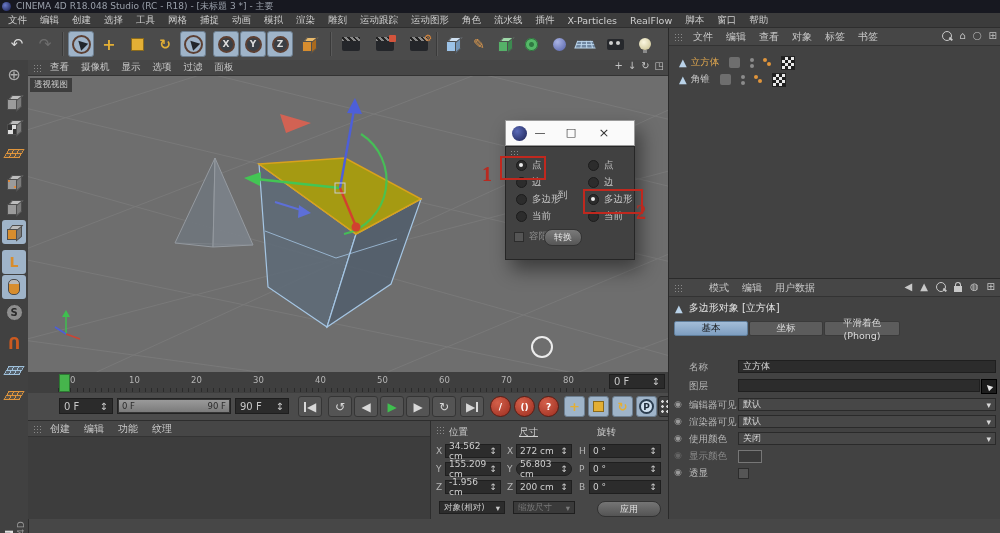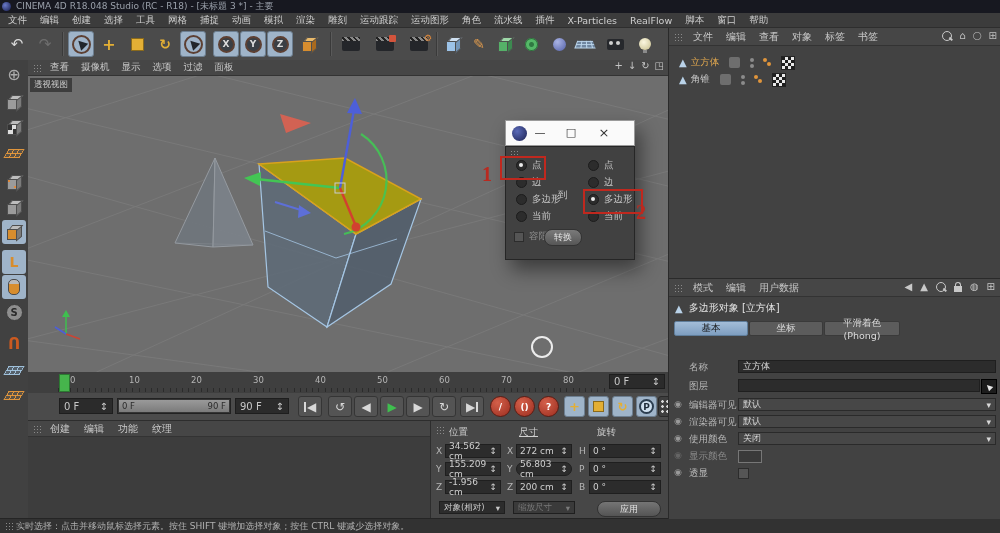--- a/index.html
+++ b/index.html
@@ -170,21 +170,21 @@
   .vdots i{width:4px;height:4px;border-radius:50%;background:#8b8b8b;}
   .graytag{width:11px;height:11px;background:#6e6e6e;border-radius:2px;margin-left:6px;}
   .orgtag{position:relative;width:11px;height:11px;margin-left:4px;}
   .orgtag::before{content:"";position:absolute;left:1px;top:1px;width:4px;height:4px;border-radius:50%;background:#e0953c;}
   .orgtag::after{content:"";position:absolute;left:5px;top:5px;width:4px;height:4px;border-radius:50%;background:#e0953c;}
   .checktag{width:12px;height:12px;background:conic-gradient(#e8e8e8 0 25%,#1e1e1e 0 50%,#e8e8e8 0 75%,#1e1e1e 0);
       background-size:6px 6px;margin-left:4px;border:1px solid #222;}
   
   .attrs{left:668px;top:278px;width:332px;height:240px;background:#424242;border-left:1px solid #2a2a2a;border-top:1px solid #2a2a2a;}
   .atmenu{position:absolute;left:0;top:0;width:100%;height:18px;background:#464646;border-bottom:1px solid #333;
-          display:flex;align-items:center;gap:13px;padding-left:24px;box-sizing:border-box;}
+          display:flex;align-items:center;gap:13px;padding-left:40px;box-sizing:border-box;}
   .aticons{position:absolute;right:6px;top:2px;display:flex;gap:8px;align-items:center;color:#c8c8c8;font-size:10px;}
   .objtitle{position:absolute;left:6px;top:22px;display:flex;align-items:center;gap:6px;color:#e4e4e4;font-size:10px;}
   .tab{position:absolute;top:42px;height:15px;border-radius:2px;display:flex;align-items:center;justify-content:center;
        font-size:9.5px;background:#5c5c5c;color:#ddd;border:1px solid #3a3a3a;box-sizing:border-box;}
   .tab.active{background:linear-gradient(#a3bdd8,#7e9ec0);color:#161616;border-color:#5f7d9a;}
   .sectbar{position:absolute;left:0px;top:60px;width:332px;height:15px;background:#383838;color:#d0d0d0;
            line-height:15px;padding-left:5px;box-sizing:border-box;font-size:9.5px;}
   .arow{position:absolute;left:0;width:332px;height:16px;}
   .alabel{position:absolute;left:20px;top:2px;color:#b8b8b8;font-size:9.5px;white-space:nowrap;}
   .acirc{position:absolute;left:5px;top:2px;color:#9a9a9a;font-size:9px;}
@@ -680,24 +680,20 @@
         <span>对象(相对)</span>
         <span>▾</span>
       </div>
     <div class="cdrop off" style="left:82px;top:80px;width:62px;">
         <span>缩放尺寸</span>
         <span>▾</span>
       </div>
     <div class="applybtn" style="left:166px;top:80px;width:62px;">应用</div>
   </div>
 
-  <div class="abs statusbar">
-    <span class="handle hpos" style="top:3px;"></span>
-    <span style="position:absolute;left:16px;">实时选择：点击并移动鼠标选择元素。按住 SHIFT 键增加选择对象；按住 CTRL 键减少选择对象。</span>
-  </div>
 
   <div class="abs om">
     <div class="ommenu">
       <span class="handle hpos" style="top:5px;"></span>
       <span>文件</span>
       <span>编辑</span>
       <span>查看</span>
       <span>对象</span>
       <span>标签</span>
       <span>书签</span>

